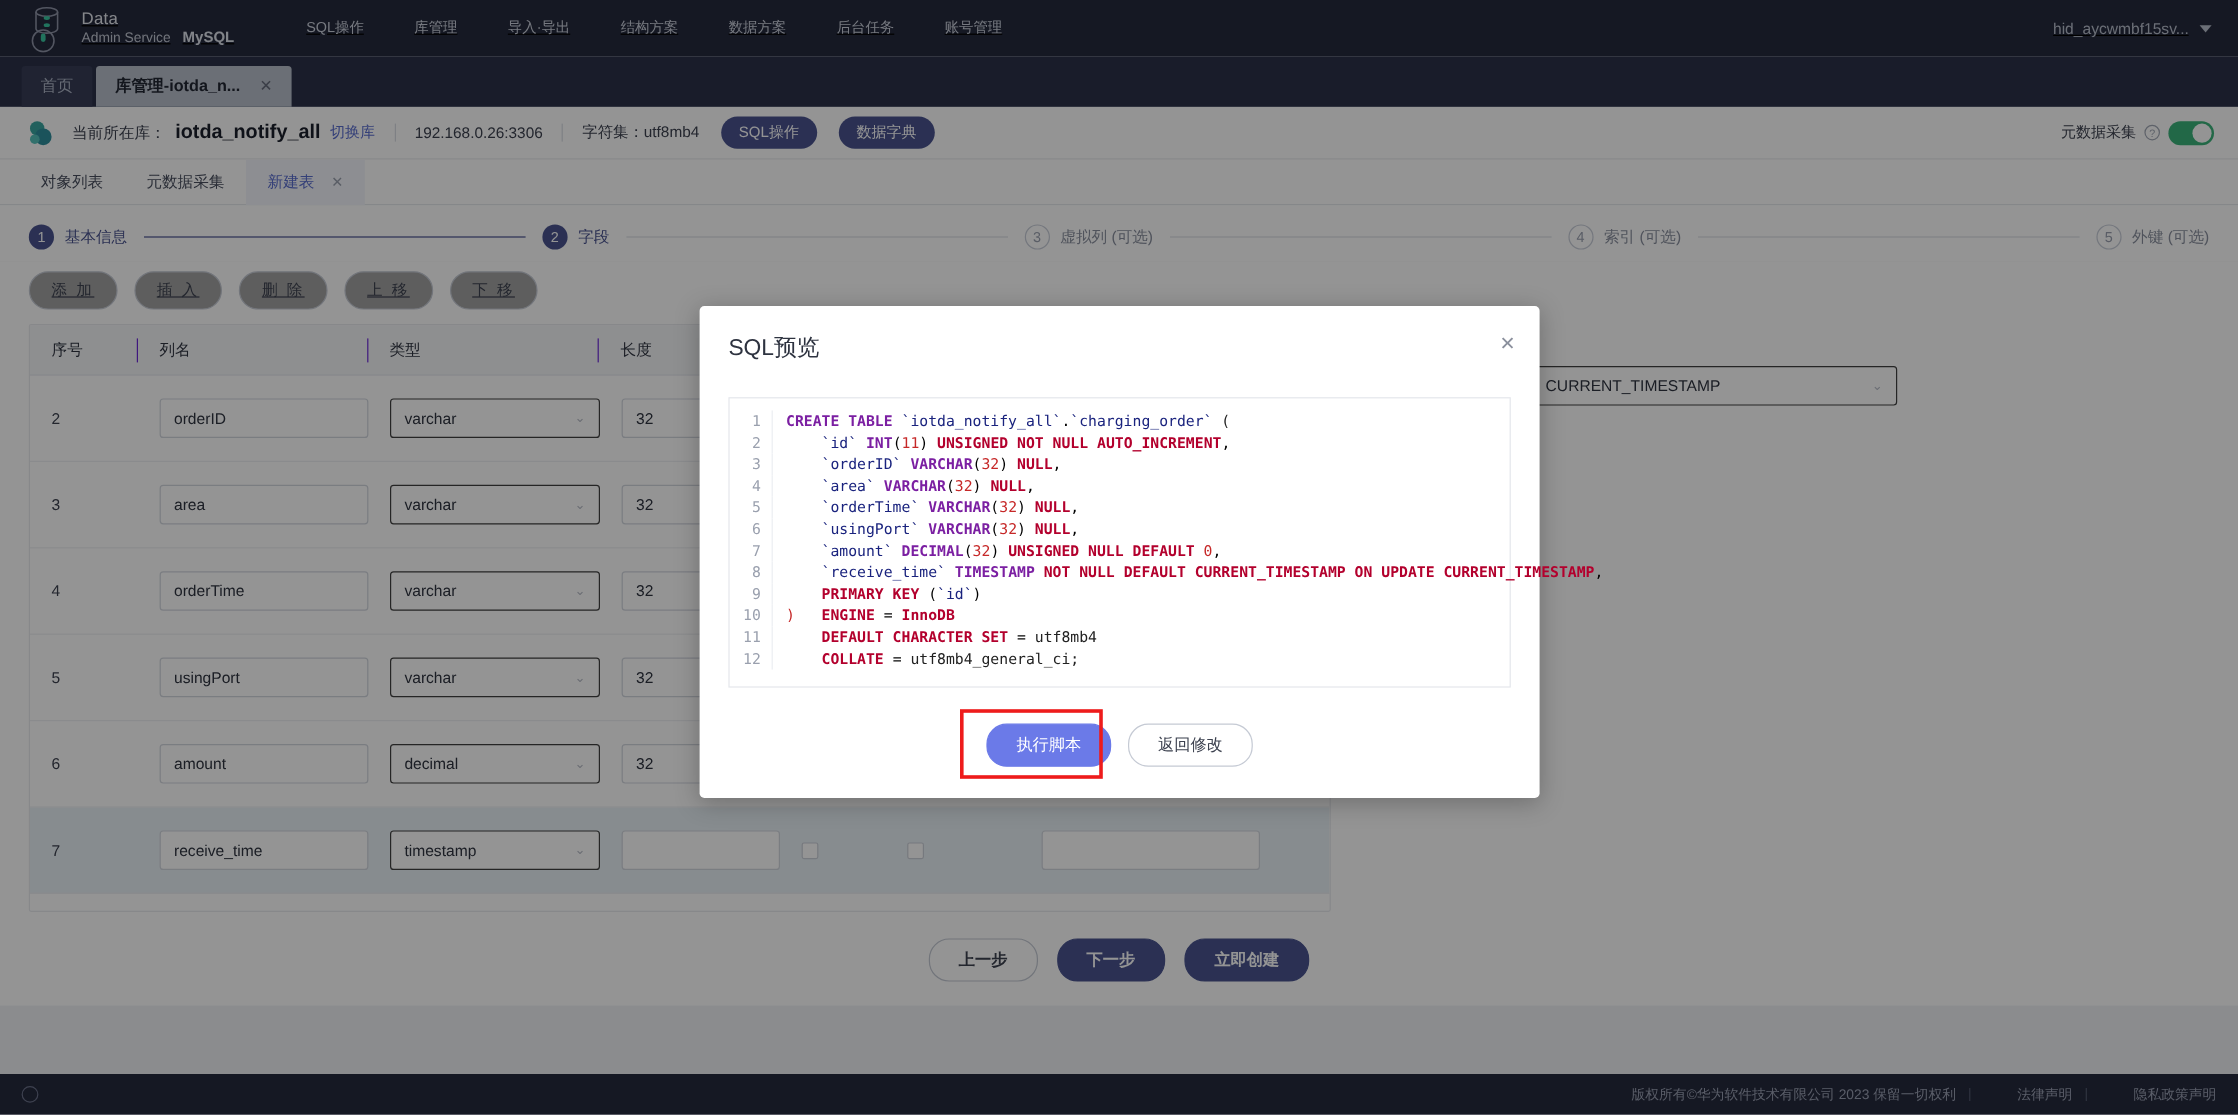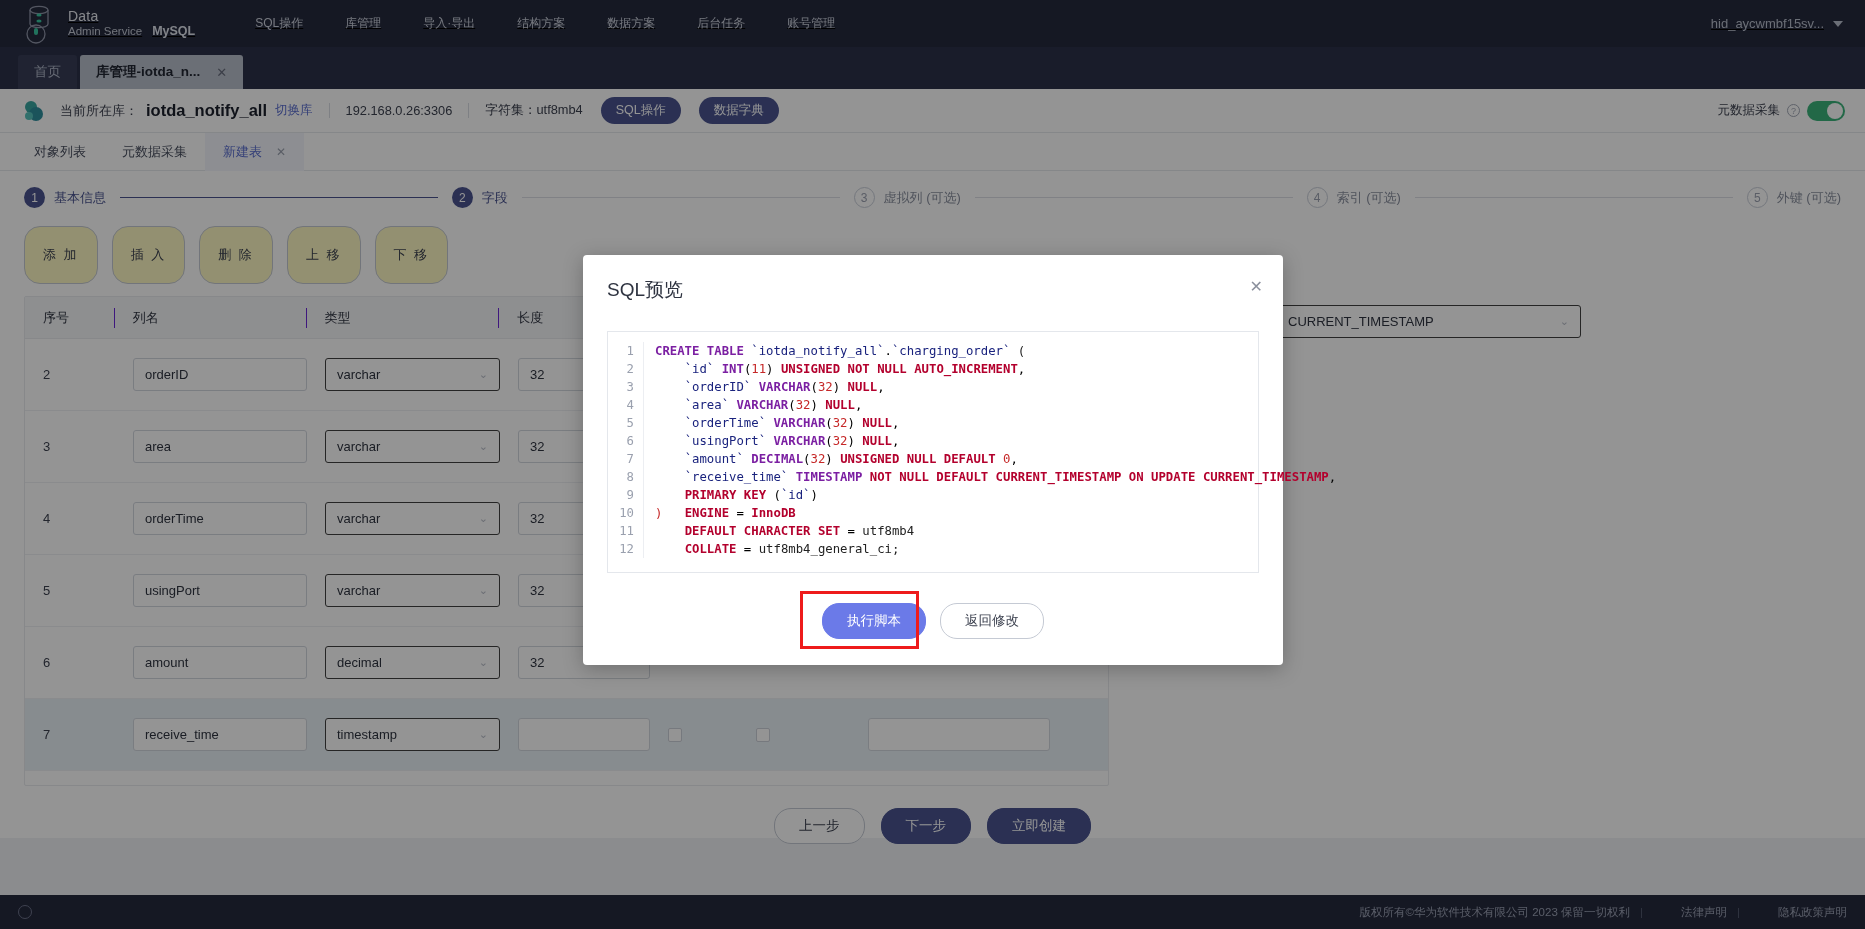--- a/index.html
+++ b/index.html
@@ -80,22 +80,22 @@
   .step-label { font-size: 13px; margin-left: 9px; }
   .step.done .step-label, .step.current .step-label { color: #4a5490; }
   .step.todo .step-label { color: #8a909f; }
   .step-line { flex: 1; height: 1px; margin: 0 14px; }
   .step-line.active { background: #4a5490; }
   .step-line.inactive { background: #dcdfe6; }
 
   
   .content { background: #fff; padding: 0 24px; position: relative; height: 620px;}
   .toolbar { display: flex; gap: 14px; padding: 8px 0 12px 0;}
-  .tbtn { border: 1px solid #c5cad4; background: #fef9c3; border-radius: 16px; font-size: 13px;
-          color: #3d4250; padding: 19px 18px; cursor: pointer; letter-spacing: 2px;}
+  .tbtn { border: 1px solid #c5cad4; background: #a3a3a3; border-radius: 16px; font-size: 13px;
+          color: #3d4250; padding: 6px 18px; cursor: pointer; letter-spacing: 2px; text-decoration: underline;}
 
   .tablewrap { border: 1px solid #e8eaee; border-radius: 2px; width: 1085px; height: 490px;
                position: relative; overflow: hidden;}
   .thead { display: flex; background: #f5f6f9; height: 42px; align-items: center;
            border-bottom: 1px solid #e8eaee;}
   .th { font-size: 13px; color: #2f3440; padding-left: 18px; border-right: 1px solid #6d28d9;
         height: 20px; display: flex; align-items: center;}
   .th:last-child { border-right: none; }
   .trow { display: flex; align-items: center; height: 72px; border-bottom: 1px solid #eef0f3;}
   .trow.selected { background: #e9f1f6; }
@@ -104,21 +104,21 @@
   .inputbox { border: 1px solid #d3d7df; border-radius: 3px; height: 33px; background: #fff;
               font-size: 13px; color: #2f3440; display: flex; align-items: center;
               padding: 0 11px; width: 100%; }
   .selbox { border: 1px solid #404040; border-radius: 3px; height: 33px; background: #fff;
             font-size: 13px; color: #2f3440; display: flex; align-items: center;
             padding: 0 11px; width: 100%; justify-content: space-between;}
   .chev { color: #b8bdc8; font-size: 11px; }
   .cbx { width: 14px; height: 14px; border: 1px solid #ccd0d9; border-radius: 2px; background:#fff;}
 
   .footerbtns { display: flex; justify-content: center; gap: 16px; padding-top: 22px;}
-  .fbtn { border-radius: 17px; font-size: 13.5px; padding: 8px 24px; cursor: pointer;}
+  .fbtn { border-radius: 17px; font-size: 13.5px; padding: 8px 24px; cursor: pointer; font-weight: bold;}
   .fbtn.ghost { background: #fff; border: 1px solid #c5cad4; color: #3d4250;}
   .fbtn.primary { background: #4a5490; border: 1px solid #4a5490; color: #fff;}
 
   
   .pagefooter { position: absolute; bottom: 0; left: 0; right: 0; height: 34px;
                 background: #252a3d; display: flex; align-items: center; padding: 0 18px;}
   .foot-left { width: 14px; height: 14px; border-radius: 50%; border: 1px solid #6b718a;}
   .foot-right { margin-left: auto; display: flex; align-items: center; gap: 10px;
                 font-size: 11.5px; color: #9aa0b3;}
   .foot-link { color: #9aa0b3; cursor: pointer; margin-left: 28px;}

